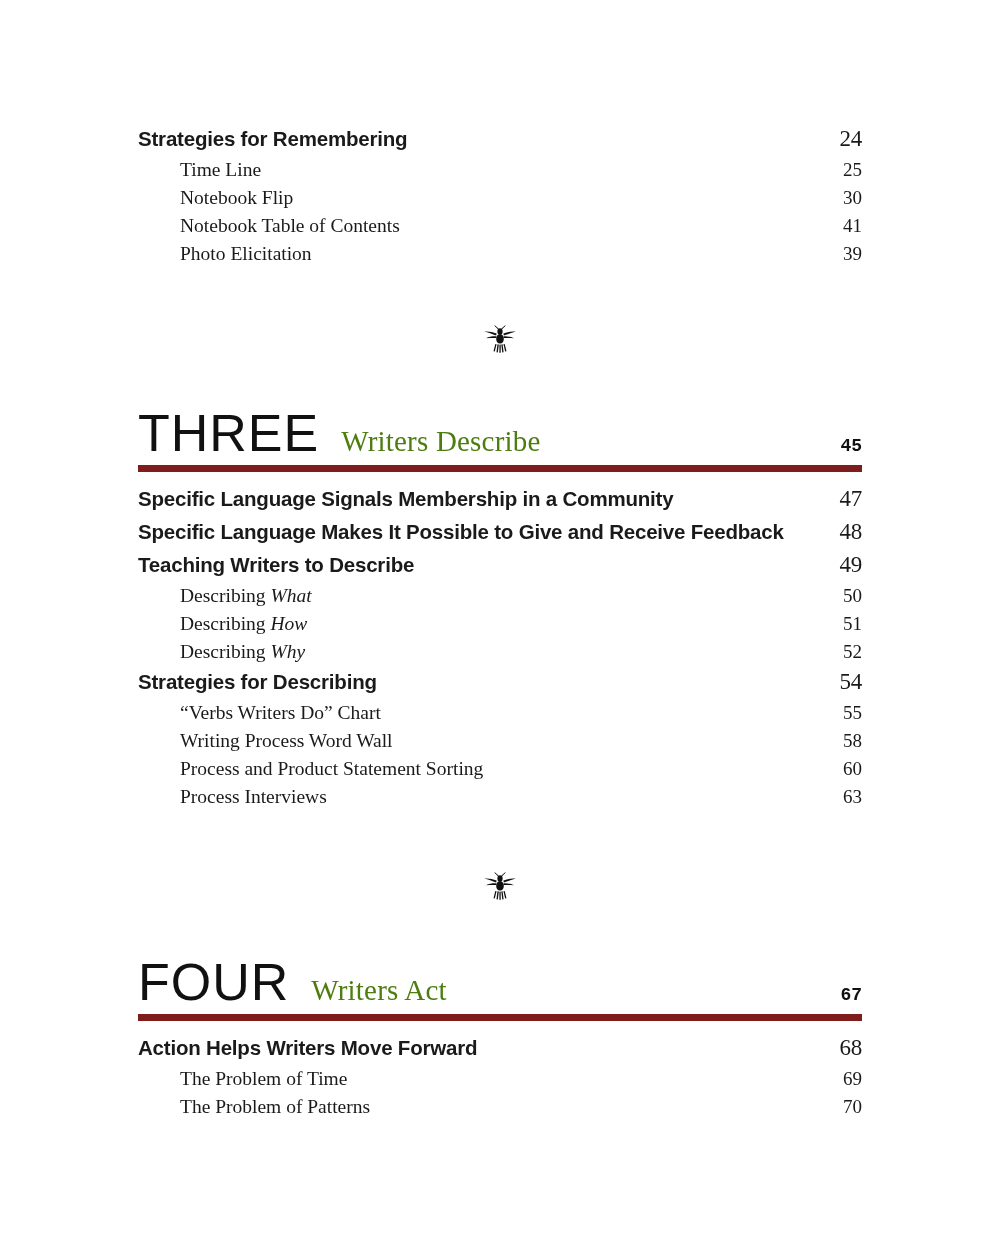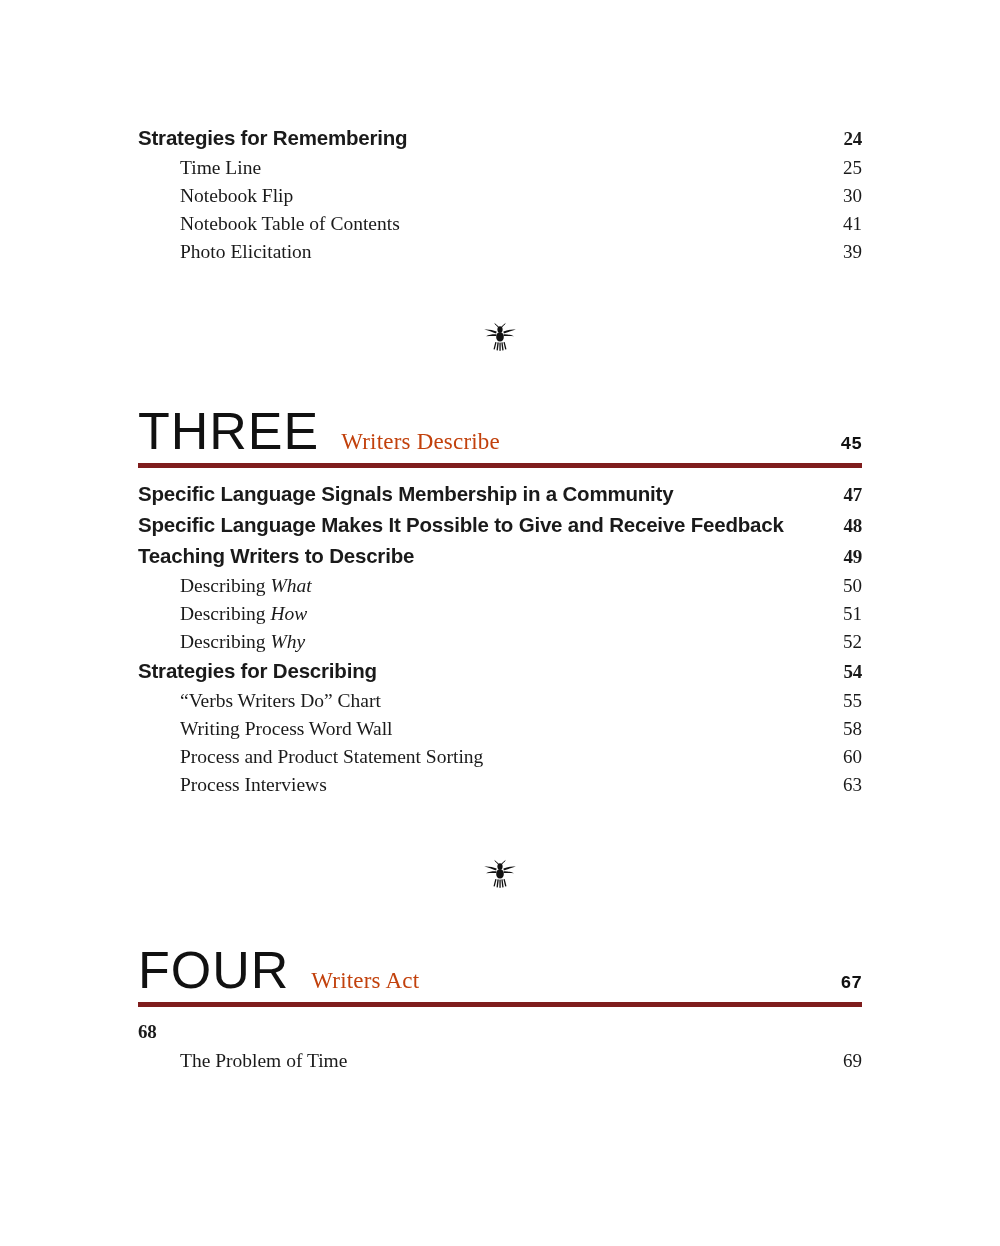--- a/index.html
+++ b/index.html
@@ -47,22 +47,22 @@
   
   .lvl-a {
     font-family: "Liberation Sans", sans-serif;
     font-weight: bold;
     font-size: 20.5px;
     letter-spacing: -0.2px;
     margin-bottom: 7px;
   }
   .lvl-a .page-num {
     font-family: "Liberation Serif", serif;
-    font-weight: bold;
-    font-size: 19px;
+    font-weight: normal;
+    font-size: 23px;
   }
 
   
   .lvl-b {
     font-family: "Liberation Serif", serif;
     font-size: 19.5px;
     padding-left: 42px;
     margin-bottom: 6px;
     box-sizing: border-box;
   }
@@ -77,36 +77,36 @@
 
   
   .chapter {
     width: 100%;
   }
   .chapter-head {
     display: flex;
     align-items: baseline;
     width: 100%;
     padding-bottom: 6px;
-    border-bottom: 5px solid #7f1d1d;
+    border-bottom: 7px solid #7f1d1d;
   }
   .chapter-num {
     font-family: "Liberation Sans", sans-serif;
     font-weight: normal;
     font-size: 52px;
     letter-spacing: 1px;
     line-height: 1;
     color: #111;
   }
   .chapter-title {
     font-family: "Liberation Serif", serif;
-    font-size: 23px;
+    font-size: 29px;
     margin-left: 22px;
     letter-spacing: 0.2px;
-    color: #c2410c;
+    color: #4d7c0f;
   }
   .chapter-page {
     margin-left: auto;
     font-family: Liberation Mono, monospace;
     font-weight: bold;
     font-size: 18px;
     color: #111;
   }
   .chapter-body {
     margin-top: 14px;
@@ -262,23 +262,28 @@
     <div class="sp-4"></div>
 
     <div class="chapter">
       <div class="chapter-head">
         <span class="chapter-num">FOUR</span>
         <span class="chapter-title">Writers Act</span>
         <span class="chapter-page">67</span>
       </div>
       <div class="chapter-body">
         <div class="row lvl-a">
+          <span class="label">Action Helps Writers Move Forward</span>
           <span class="page-num">68</span>
         </div>
         <div class="row lvl-b">
           <span class="label">The Problem of Time</span>
           <span class="page-num">69</span>
         </div>
+        <div class="row lvl-b">
+          <span class="label">The Problem of Patterns</span>
+          <span class="page-num">70</span>
+        </div>
       </div>
     </div>
 
   </div>
 </div>
 
 </body></html>

